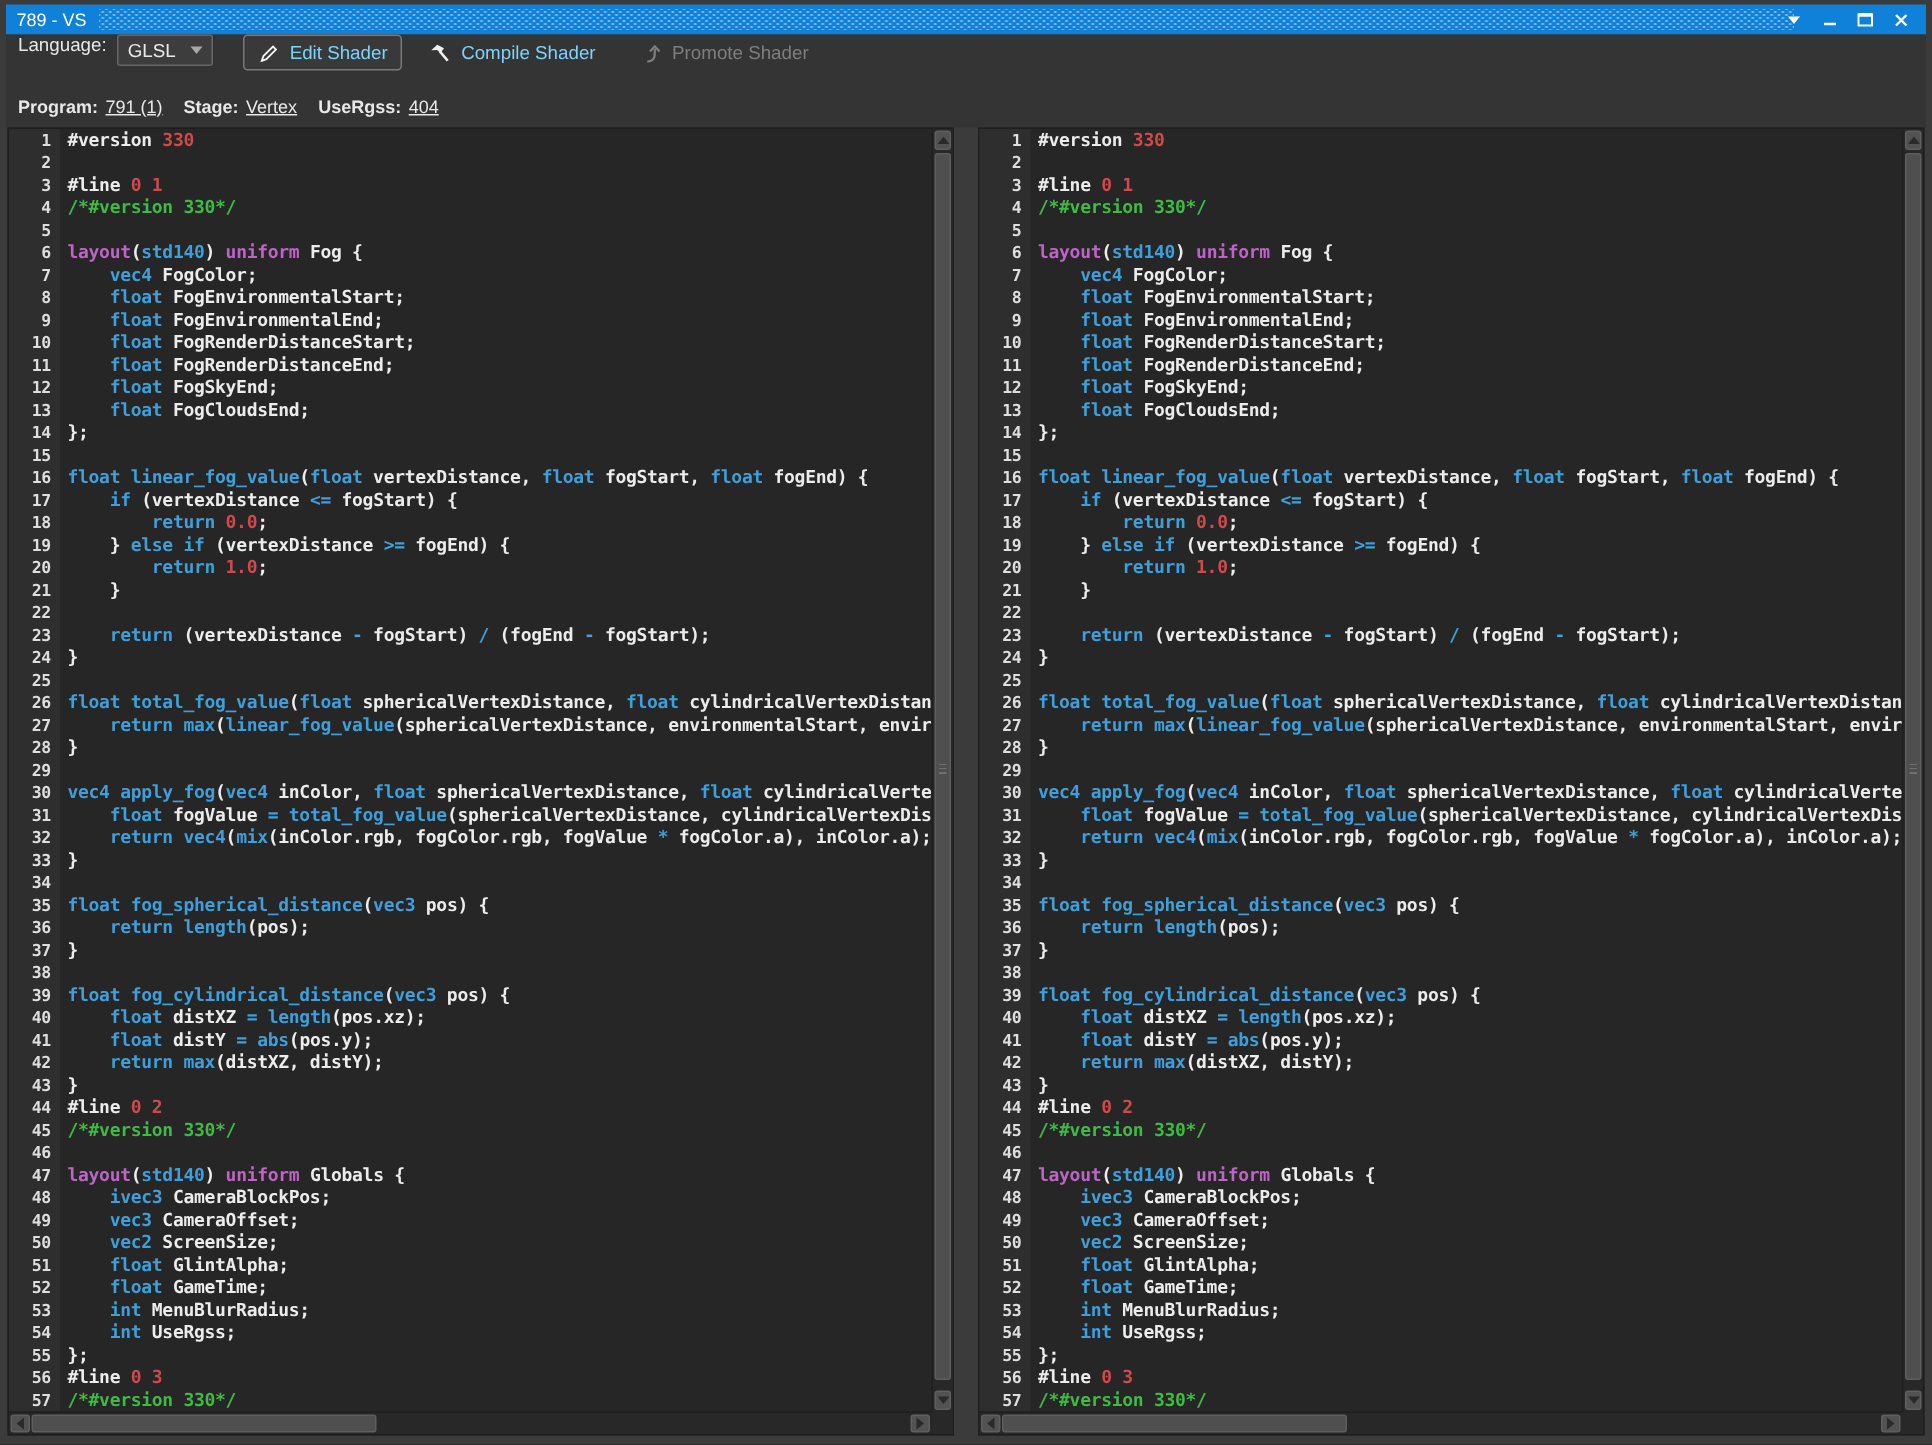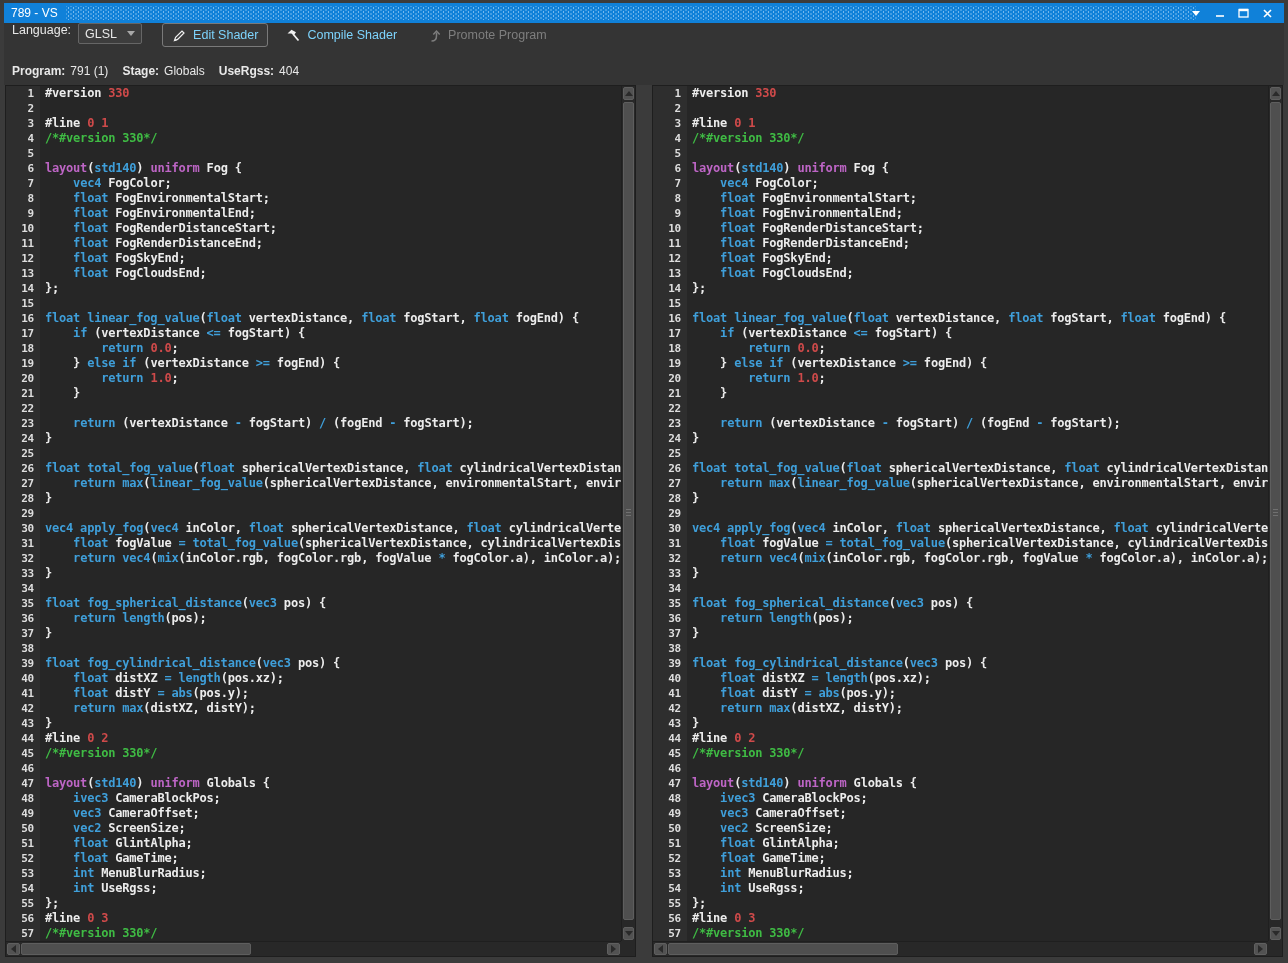--- a/index.html
+++ b/index.html
@@ -42,21 +42,21 @@
   .btn-bordered{border:1px solid #7a7a7a;border-radius:3px;background:#393939;margin-right:8px;}
   .btn-flat{margin-right:12px;}
   .btn-disabled{color:#7e7e7e;}
   .btn svg{display:block;}
   
   .statusbar{
     position:absolute;top:56px;left:4px;right:4px;height:29px;background:#343434;
     display:flex;align-items:center;padding-left:8px;font-size:12px;
   }
   .statusbar .lbl{font-weight:bold;margin-right:5px;}
-  .statusbar .val{margin-right:14px;}
+  .statusbar .val{margin-right:14px;text-decoration:underline;}
   
   .panels{position:absolute;top:85px;left:5px;right:5px;bottom:6px;display:flex;gap:16px;}
   .panel{
     flex:1;display:grid;grid-template-columns:1fr 14px;grid-template-rows:1fr 15px;
     background:#262626;border:1px solid #1e1e1e;
   }
   .code-area{
     overflow:hidden;position:relative;
     font-family:"DejaVu Sans Mono",monospace;font-weight:bold;font-size:12px;
     line-height:15px;letter-spacing:-0.2px;
@@ -149,29 +149,29 @@
         <path d="M2.5 5.5 L6.5 1.8 L11 4.2 L9 7 L6.2 5.4 Z" fill="#f0f0f0"></path>
         <line x1="8" y1="6" x2="13.5" y2="12.5" stroke="#f0f0f0" stroke-width="1.8"></line>
       </svg>
       <span>Compile Shader</span>
     </span>
     <span class="btn btn-flat btn-disabled">
       <svg width="15" height="15" viewBox="0 0 15 15">
         <path d="M4.5 13 Q9.5 13 9.5 8 L9.5 4.5" fill="none" stroke="#7e7e7e" stroke-width="1.5"></path>
         <path d="M6.3 6.4 L9.5 3 L12.7 6.4" fill="none" stroke="#7e7e7e" stroke-width="1.5"></path>
       </svg>
-      <span>Promote Program</span>
+      <span>Promote Shader</span>
     </span>
   </div>
 
   <div class="statusbar">
     <span class="lbl">Program:</span>
     <span class="val">791 (1)</span>
     <span class="lbl">Stage:</span>
-    <span class="val">Globals</span>
+    <span class="val">Vertex</span>
     <span class="lbl">UseRgss:</span>
     <span class="val">404</span>
   </div>
 
   <div class="panels">
 
     <div class="panel">
       <div class="code-area">
           <div class="line"><span class="ln">1</span><span class="lt"><span class="tw">#version </span><span class="tn">330</span></span></div>
           <div class="line"><span class="ln">2</span><span class="lt"></span></div>

